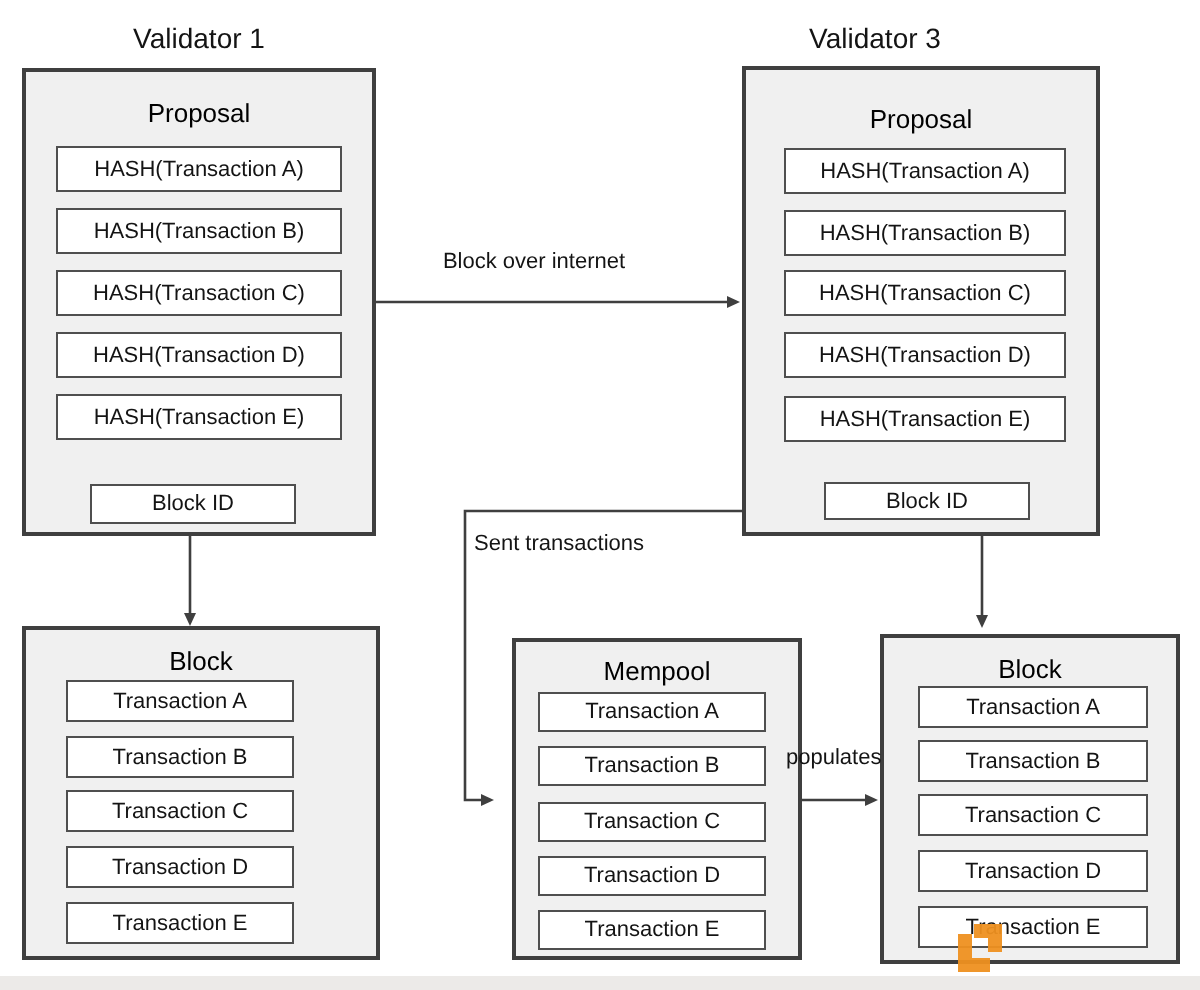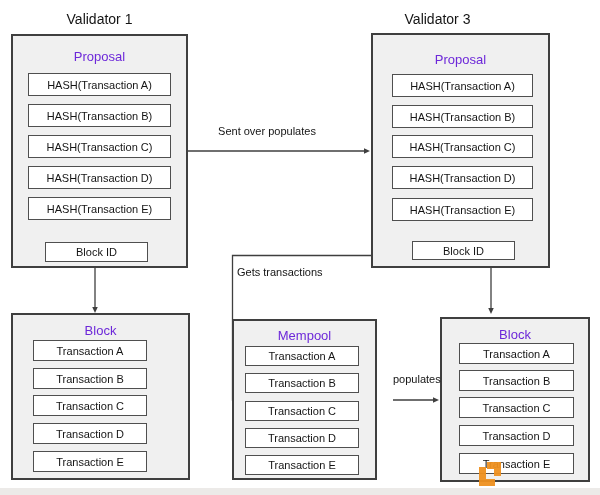--- a/index.html
+++ b/index.html
@@ -23,21 +23,21 @@
     background: #f0f0f0;
     border: 2px solid #3f3f3f;
     box-sizing: border-box;
     z-index: 2;
   }
   .panel-heading {
     position: absolute;
     left: 0; width: 100%;
     text-align: center;
     font-size: 13px;
-    color: #6d28d9;
+    color: #000000;
   }
   .node {
     position: absolute;
     background: #ffffff;
     border: 1px solid #4f4f4f;
     box-sizing: border-box;
     display: flex;
     align-items: center;
     justify-content: center;
     font-size: 11px;
@@ -101,22 +101,22 @@
         <path d="M0,0 L6.5,3 L0,6 Z" fill="#3f3f3f"></path>
       </marker>
     </defs>
     <path d="M188,151 H364" stroke="#3f3f3f" stroke-width="1.3" fill="none" marker-end="url(#arrow)"></path>
     <path d="M95,261 V307" stroke="#3f3f3f" stroke-width="1.3" fill="none" marker-end="url(#arrow)"></path>
     <path d="M371,255.5 H232.5 V400 H241" stroke="#3f3f3f" stroke-width="1.3" fill="none" marker-end="url(#arrow)"></path>
     <path d="M491,257 V308" stroke="#3f3f3f" stroke-width="1.3" fill="none" marker-end="url(#arrow)"></path>
     <path d="M393,400 H433" stroke="#3f3f3f" stroke-width="1.3" fill="none" marker-end="url(#arrow)"></path>
   </svg>
 
-  <div class="conn-label centered" style="left:200px; top:125px; width:134px;">Sent over populates</div>
-  <div class="conn-label" style="left:237px; top:266px;">Gets transactions</div>
+  <div class="conn-label centered" style="left:200px; top:125px; width:134px;">Block over internet</div>
+  <div class="conn-label" style="left:237px; top:266px;">Sent transactions</div>
   <div class="conn-label" style="left:393px; top:373px;">populates</div>
 
   <div class="outside-title" style="left:11px; top:11px; width:177px;">Validator 1</div>
   <div class="panel" style="left:11px; top:34px; width:177px; height:234px;">
     <div class="panel-heading" style="top:13px;">Proposal</div>
     <div class="node" style="left:15px; top:37px; width:143px; height:23px;">HASH(Transaction A)</div>
     <div class="node" style="left:15px; top:68px; width:143px; height:23px;">HASH(Transaction B)</div>
     <div class="node" style="left:15px; top:99px; width:143px; height:23px;">HASH(Transaction C)</div>
     <div class="node" style="left:15px; top:130px; width:143px; height:23px;">HASH(Transaction D)</div>
     <div class="node" style="left:15px; top:161px; width:143px; height:23px;">HASH(Transaction E)</div>
@@ -136,21 +136,21 @@
 
   <div class="panel" style="left:11px; top:313px; width:179px; height:167px;">
     <div class="panel-heading" style="top:8px;">Block</div>
     <div class="node" style="left:20px; top:25px; width:114px; height:21px;">Transaction A</div>
     <div class="node" style="left:20px; top:53px; width:114px; height:21px;">Transaction B</div>
     <div class="node" style="left:20px; top:80px; width:114px; height:21px;">Transaction C</div>
     <div class="node" style="left:20px; top:108px; width:114px; height:21px;">Transaction D</div>
     <div class="node" style="left:20px; top:136px; width:114px; height:21px;">Transaction E</div>
   </div>
 
-  <div class="panel" style="left:232px; top:319px; width:145px; height:161px;">
+  <div class="panel" style="left:256px; top:319px; width:145px; height:161px;">
     <div class="panel-heading" style="top:7px;">Mempool</div>
     <div class="node" style="left:11px; top:25px; width:114px; height:20px;">Transaction A</div>
     <div class="node" style="left:11px; top:52px; width:114px; height:20px;">Transaction B</div>
     <div class="node" style="left:11px; top:80px; width:114px; height:20px;">Transaction C</div>
     <div class="node" style="left:11px; top:107px; width:114px; height:20px;">Transaction D</div>
     <div class="node" style="left:11px; top:134px; width:114px; height:20px;">Transaction E</div>
   </div>
 
   <div class="panel" style="left:440px; top:317px; width:150px; height:165px;">
     <div class="panel-heading" style="top:8px;">Block</div>

